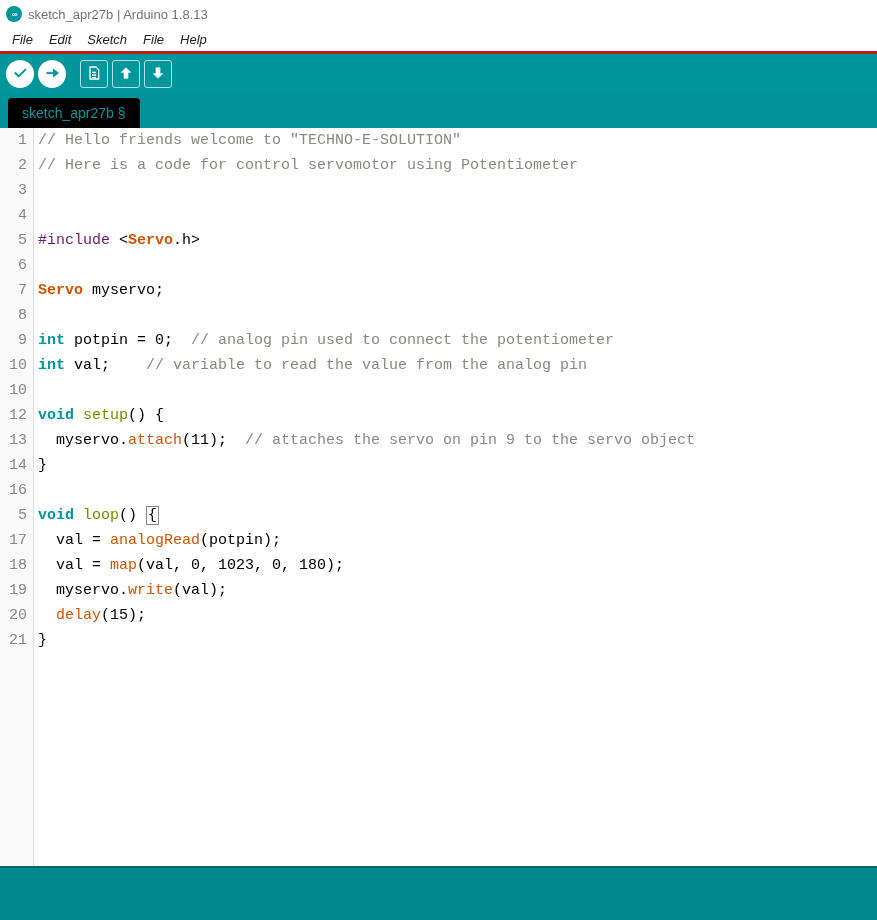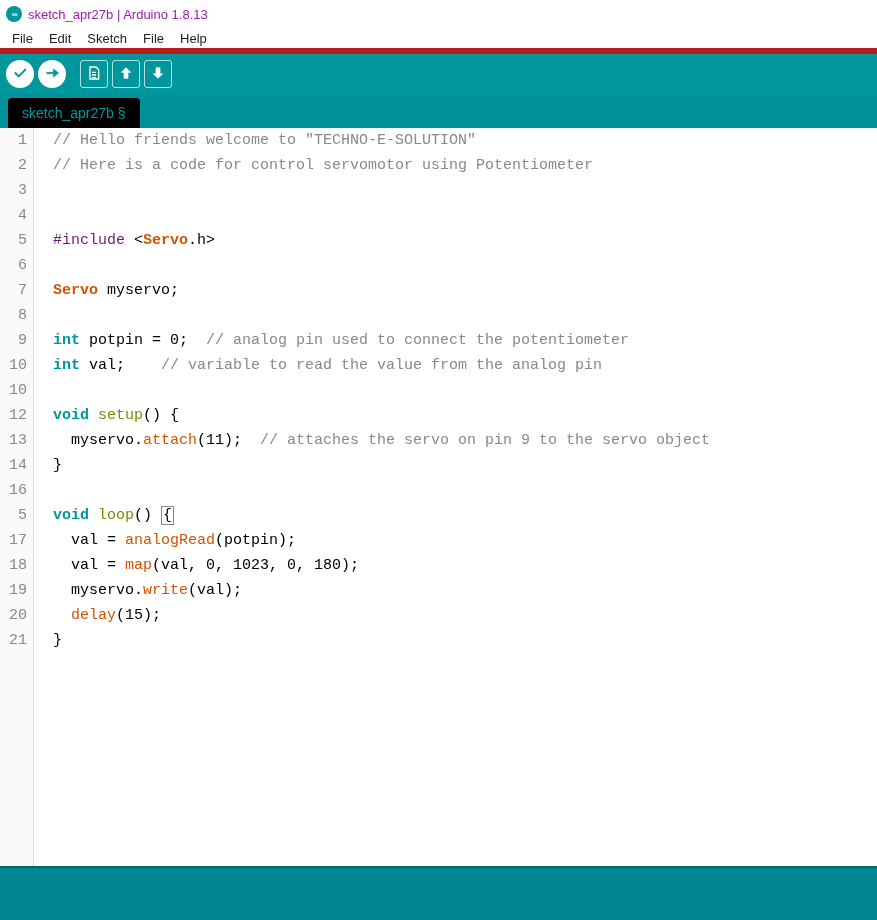--- a/index.html
+++ b/index.html
@@ -27,29 +27,30 @@
       background: #00979c;
       border-radius: 50%;
       display: inline-flex;
       align-items: center;
       justify-content: center;
       color: #fff;
       font-size: 8px;
       font-weight: bold;
       letter-spacing: -1px;
     }
-    .title-text { color: #a21caf; font-size: 13px; text-align: right; }
+    .title-text { color: #737373; font-size: 13px; text-align: right; }
     
     .menu-bar {
       height: 26px;
       display: flex;
       align-items: center;
       padding: 0 4px;
       background: #fff;
-      border-bottom: 6px solid #b91c1c;
+      border-bottom: 3px solid #b91c1c;
+      font-style: italic;
     }
     .menu-item {
       padding: 3px 8px;
       cursor: default;
       color: #222;
     }
     
     .toolbar {
       height: 40px;
       background: #00979c;
@@ -110,21 +111,20 @@
       color: #888;
       border-right: 1px solid #ddd;
       user-select: none;
       background: #fafafa;
     }
     .code {
       flex: 1;
       padding-left: 4px;
       white-space: pre;
       color: #000;
-      margin-left: 15px;
     }
     .code .line { min-height: 25px; }
     .tok-comment { color: #888a85; }
     .tok-preproc { color: #701a75; }
     .tok-type    { color: #00979c; font-weight: bold; }
     .tok-struct  { color: #d35400; font-weight: bold; }
     .tok-kw      { color: #728e00; }
     .tok-func    { color: #d35400; }
     .box { border: 1px solid #888; padding: 0 1px; }
     

